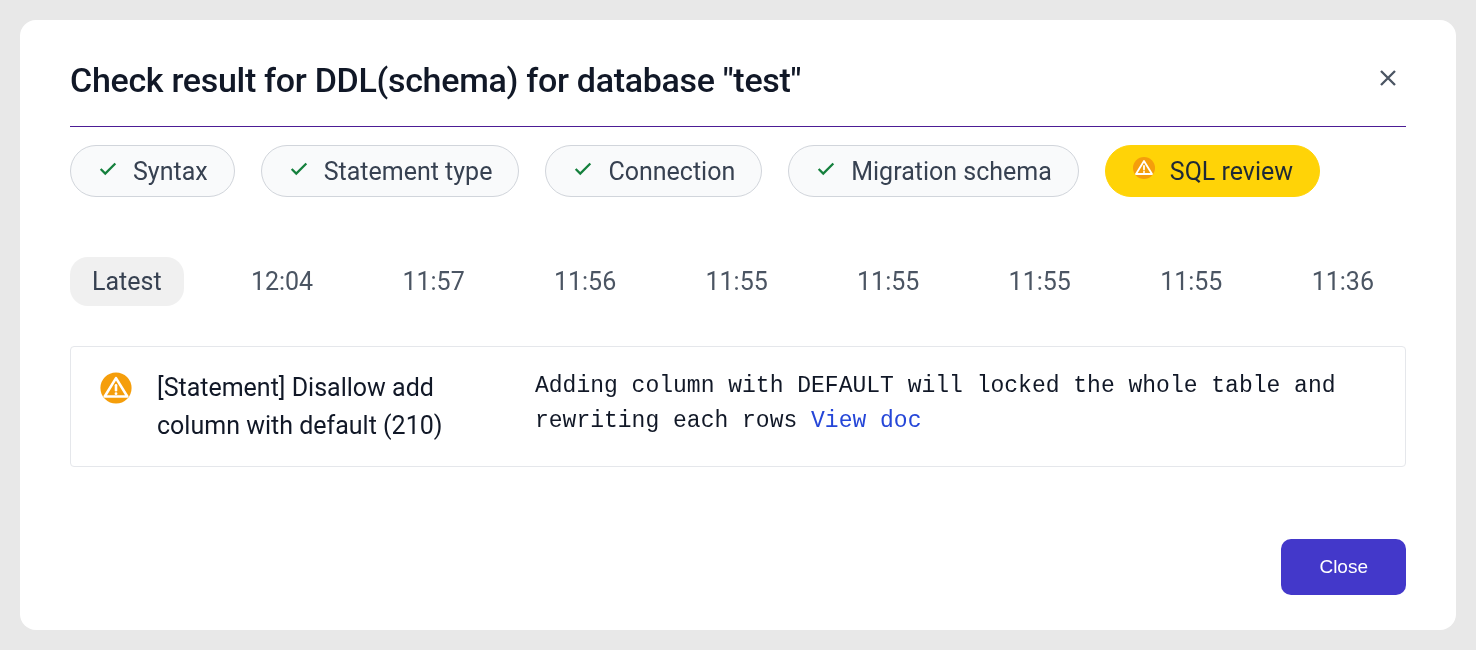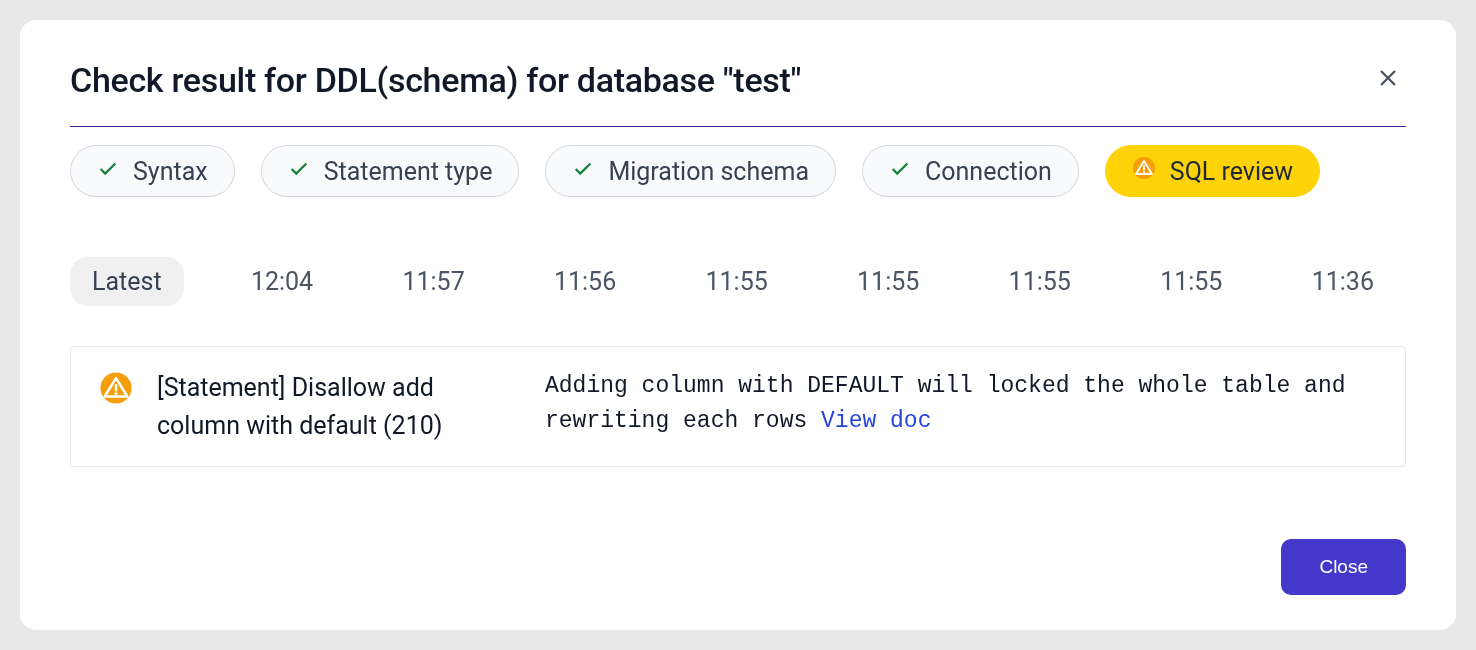--- a/index.html
+++ b/index.html
@@ -113,21 +113,21 @@
     .result-icon {
       flex-shrink: 0;
       margin-top: 2px;
     }
     .result-icon svg {
       width: 34px;
       height: 34px;
     }
     .result-body {
       display: flex;
-      gap: 48px;
+      gap: 38px;
       flex: 1;
     }
     .result-title {
       font-size: 25px;
       color: #111827;
       line-height: 1.5;
       width: 340px;
       flex-shrink: 0;
     }
     .result-desc {
@@ -182,27 +182,27 @@
       <div class="pill">
         <span class="check-icon"><svg viewBox="0 0 24 24">
             <polyline points="4 12 9 17 20 6"></polyline>
           </svg></span>
         <span>Statement type</span>
       </div>
       <div class="pill">
         <span class="check-icon"><svg viewBox="0 0 24 24">
             <polyline points="4 12 9 17 20 6"></polyline>
           </svg></span>
+        <span>Connection</span>
+      </div>
+      <div class="pill">
+        <span class="check-icon"><svg viewBox="0 0 24 24">
+            <polyline points="4 12 9 17 20 6"></polyline>
+          </svg></span>
         <span>Migration schema</span>
-      </div>
-      <div class="pill">
-        <span class="check-icon"><svg viewBox="0 0 24 24">
-            <polyline points="4 12 9 17 20 6"></polyline>
-          </svg></span>
-        <span>Connection</span>
       </div>
       <div class="pill warning">
         <span class="warn-icon"><svg viewBox="0 0 24 24">
             <circle cx="12" cy="12" r="11" fill="#f59e0b"></circle>
             <path d="M12 5 L20 18 L4 18 Z" fill="none" stroke="#ffffff" stroke-width="1.8" stroke-linejoin="round"></path>
             <line x1="12" y1="10" x2="12" y2="13.5" stroke="#ffffff" stroke-width="1.8" stroke-linecap="round"></line>
             <circle cx="12" cy="16" r="1" fill="#ffffff"></circle>
           </svg></span>
         <span>SQL review</span>
       </div>

